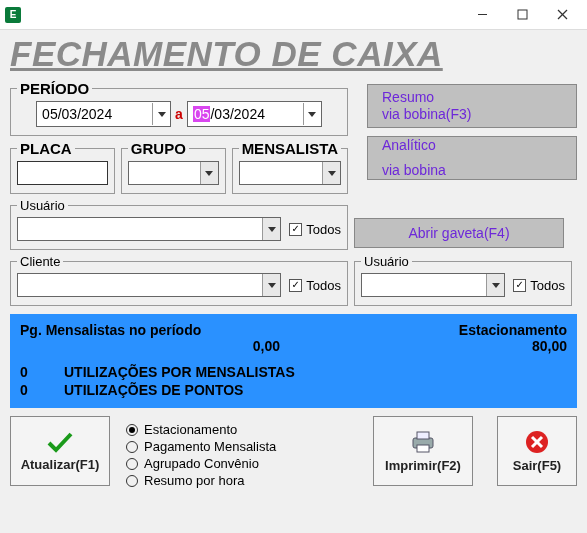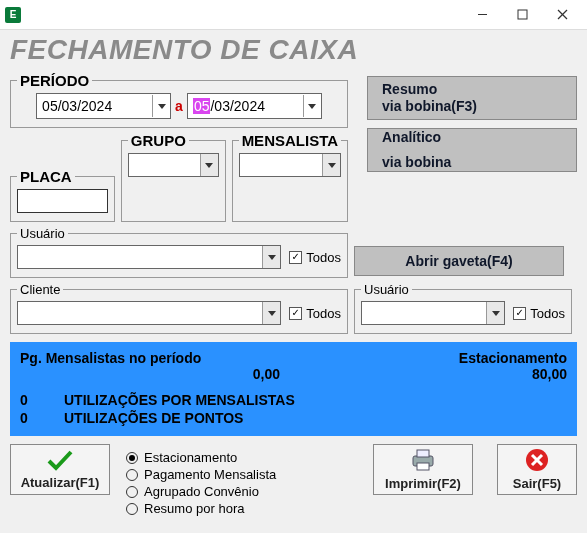--- a/index.html
+++ b/index.html
@@ -3,48 +3,48 @@
 <meta charset="utf-8">
 <style>
 * { box-sizing: border-box; font-family: Arial, sans-serif; }
 body { margin: 0; background: #f0f0f0; width: 587px; height: 533px; overflow: hidden; }
 .titlebar { height: 30px; background: #fff; display: flex; align-items: center; padding: 0 5px; border-bottom: 1px solid #ddd; }
 .titlebar .icon { width: 16px; height: 16px; background: #0a7a3a; display: flex; align-items: center; justify-content: center; color: #fff; font-size: 10px; font-weight: bold; border-radius: 2px; }
 .titlebar .spacer { flex: 1; }
 .titlebar .btn { width: 40px; height: 28px; display: flex; align-items: center; justify-content: center; font-size: 13px; color: #333; }
 .titlebar .btn.close { font-size: 14px; }
 .main { padding: 2px 10px 8px 10px; }
-.title { font-size: 28px; font-weight: bold; color: #8a8a8a; margin: 2px 0 6px 0; letter-spacing: 0.5px; font-style: italic; }
+.title { font-size: 35px; font-weight: bold; color: #8a8a8a; text-decoration: underline; margin: 2px 0 6px 0; letter-spacing: 0.5px; font-style: italic; }
 .row { display: flex; gap: 6px; }
 fieldset { border: 1px solid #999; margin: 0; padding: 4px 6px 8px 6px; background: #f0f0f0; }
 legend { font-weight: bold; font-size: 15px; padding: 0 3px; }
 .legend-n { font-weight: normal; font-size: 13px; padding: 0 3px; }
 .biginput { height: 24px; border: 1px solid #333; background: #fff; font-size: 13px; padding: 2px 4px; display: flex; align-items: center; }
 .dateinput { height: 26px; border: 1px solid #666; background: #fff; display: inline-flex; align-items: center; font-size: 14px; padding-left: 5px; position: relative; }
 .dateinput .dd { width: 18px; height: 22px; border-left: 1px solid #999; display: flex; align-items: center; justify-content: center; margin-left: auto; }
 .hl { background: #d946ef; color: #fff; padding: 0 1px; }
 .a-sep { color: #c00; font-weight: bold; font-size: 14px; margin: 0 4px; }
 .combo { height: 24px; border: 1px solid #666; background: #fff; display: flex; align-items: center; position: relative; }
 .combo .dd { width: 18px; height: 22px; border-left: 1px solid #999; background: #e8e8e8; display: flex; align-items: center; justify-content: center; margin-left: auto; }
-.sidebtn { height: 44px; border: 1px solid #888; background: #c0c0c0; display: flex; align-items: center; font-weight: bold; font-size: 14px; padding-left: 14px; color: #0f172a; }
+.sidebtn { height: 44px; border: 1px solid #888; background: #c0c0c0; display: flex; align-items: center; font-weight: normal; font-size: 14px; padding-left: 14px; color: #6d28d9; }
 .sidebtn.open { justify-content: center; padding-left: 0; }
 .check { display: flex; align-items: center; gap: 4px; font-size: 13px; }
 .check .box { width: 13px; height: 13px; border: 1px solid #555; background: #fff; display: flex; align-items: center; justify-content: center; font-size: 10px; line-height: 1; }
 .bluebar { background: #2a91ff; color: #000; padding: 8px 10px 10px 10px; margin-top: 8px; }
 .bluebar .r1 { display: flex; font-weight: bold; font-size: 14px; }
 .bluebar .r1 .sp { flex: 1; }
 .bluebar .r2 { display: flex; font-weight: bold; font-size: 14px; }
 .bluebar .r2 .v1 { width: 260px; text-align: right; }
 .bluebar .r2 .sp { flex: 1; }
 .bluebar .r2 .v2 { text-align: right; }
 .bluebar .r3, .bluebar .r4 { font-weight: bold; font-size: 14px; margin-top: 10px; display: flex; }
 .bluebar .r4 { margin-top: 2px; }
 .bluebar .cnt { width: 44px; }
 .bottom { display: flex; gap: 8px; margin-top: 8px; align-items: stretch; }
-.actbtn { width: 100px; height: 51px; border: 1px solid #888; background: #f4f4f4; display: flex; flex-direction: column; align-items: center; justify-content: center; gap: 4px; font-size: 13px; font-weight: bold; color: #222; }
+.actbtn { width: 100px; height: 70px; border: 1px solid #888; background: #f4f4f4; display: flex; flex-direction: column; align-items: center; justify-content: center; gap: 4px; font-size: 13px; font-weight: bold; color: #222; }
 .radios { flex: 1; padding: 4px 0 0 8px; }
 .radio { display: flex; align-items: center; gap: 6px; font-size: 13px; margin: 2px 0; }
 .radio .dot { width: 12px; height: 12px; border: 1px solid #333; border-radius: 50%; display: flex; align-items: center; justify-content: center; }
 .radio .dot .fill { width: 6px; height: 6px; border-radius: 50%; background: #000; }
 svg { display: block; }
 </style>
 </head>
 <body>
 
 <div class="titlebar">
@@ -90,21 +90,21 @@
             <div class="dd">
               <svg width="8" height="5">
                   <polygon points="0,0 8,0 4,5" fill="#333"></polygon>
                 </svg>
             </div>
           </div>
         </div>
       </fieldset>
 
       <div class="row" style="width:338px;">
-        <fieldset style="flex:1;margin-top:36px;">
+        <fieldset style="flex:1;">
           <legend>PLACA</legend>
           <div class="biginput"></div>
         </fieldset>
         <fieldset style="flex:1;">
           <legend>GRUPO</legend>
           <div class="combo">
             <div class="dd">
                 <svg width="8" height="5">
                   <polygon points="0,0 8,0 4,5" fill="#333"></polygon>
                 </svg>

